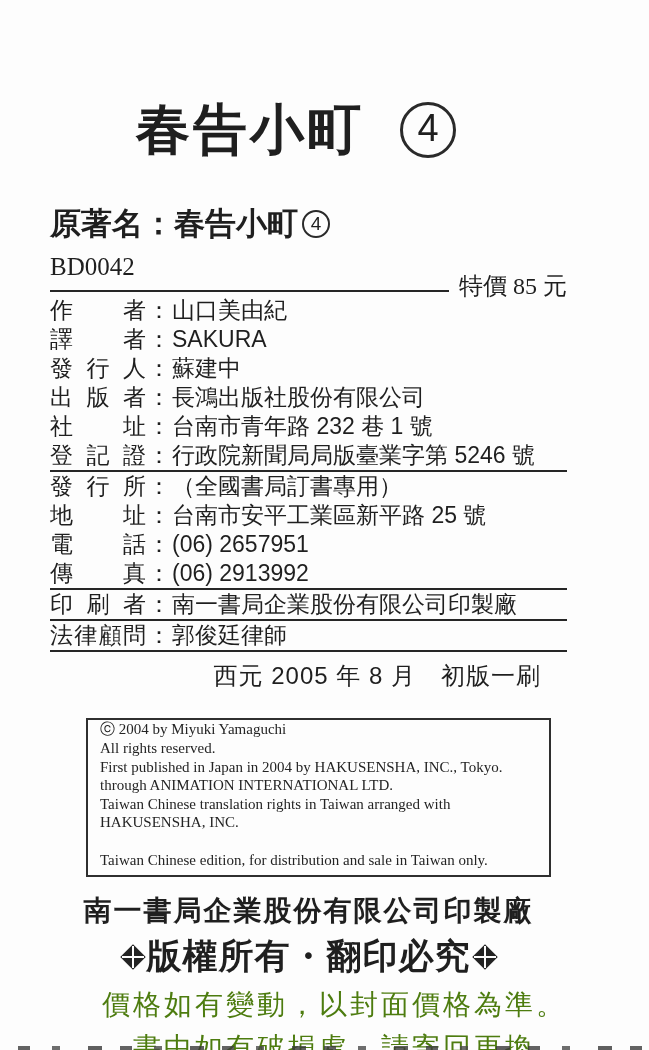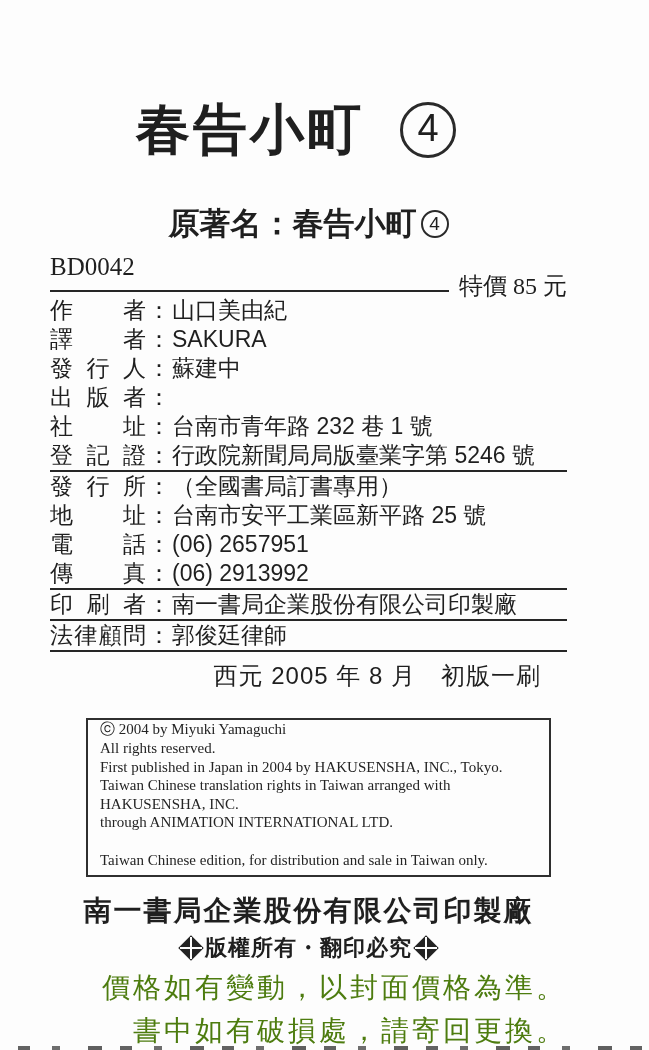--- a/index.html
+++ b/index.html
@@ -40,21 +40,20 @@
     padding-bottom:2px;
   }
 
   
   .orig-line {
     margin-top:44px;
     font-size:31px;
     font-weight:700;
     display:flex;
     align-items:center;
-    justify-content:center;
   }
   .circle-sm {
     margin-left:4px;
     width:28px; height:28px;
     border:2px solid #2a2a2a;
     border-radius:50%;
     display:inline-flex;
     align-items:center; justify-content:center;
     font-size:19px;
     font-weight:400;
@@ -129,21 +128,21 @@
     text-align:center;
     font-size:28px;
     font-weight:700;
     letter-spacing:2px;
   }
   .rights-line {
     margin-top:3px;
     display:flex;
     align-items:center;
     justify-content:center;
-    font-size:22px;
+    font-size:35px;
     font-weight:700;
     letter-spacing:1px;
   }
   .diamond {
     position:relative;
     display:inline-block;
     width:22px; height:22px;
     margin:0 3px;
     flex:none;
   }
@@ -233,20 +232,21 @@
           <span class="icolon">：</span>
           <span class="ival">蘇建中</span>
       </div>
       <div class="irow">
         <span class="ilabel">
             <span>出</span>
             <span>版</span>
             <span>者</span>
           </span>
           <span class="icolon">：</span>
+          <span class="ival">長鴻出版社股份有限公司</span>
       </div>
       <div class="irow">
         <span class="ilabel">
             <span>社</span>
             <span>址</span>
           </span>
           <span class="icolon">：</span>
           <span class="ival">台南市青年路 232 巷 1 號</span>
       </div>
       <div class="irow ruled">
@@ -311,22 +311,22 @@
           <span class="ival">郭俊廷律師</span>
       </div>
     </div>
 
     <div class="edition">西元 2005 年 8 月　初版一刷</div>
 
     <div class="copy-box">
       <p>ⓒ 2004 by Miyuki Yamaguchi</p>
       <p>All rights reserved.</p>
       <p>First published in Japan in 2004 by HAKUSENSHA, INC., Tokyo.</p>
+      <p>through ANIMATION INTERNATIONAL LTD.</p>
       <p>Taiwan Chinese translation rights in Taiwan arranged with HAKUSENSHA, INC.</p>
-      <p>through ANIMATION INTERNATIONAL LTD.</p>
       <p></p>
       <p>Taiwan Chinese edition, for distribution and sale in Taiwan only.</p>
     </div>
 
     <div class="auth-line">南一書局企業股份有限公司印製廠</div>
 
     <div class="rights-line">
       <span class="diamond">
           <i></i>
         </span>

